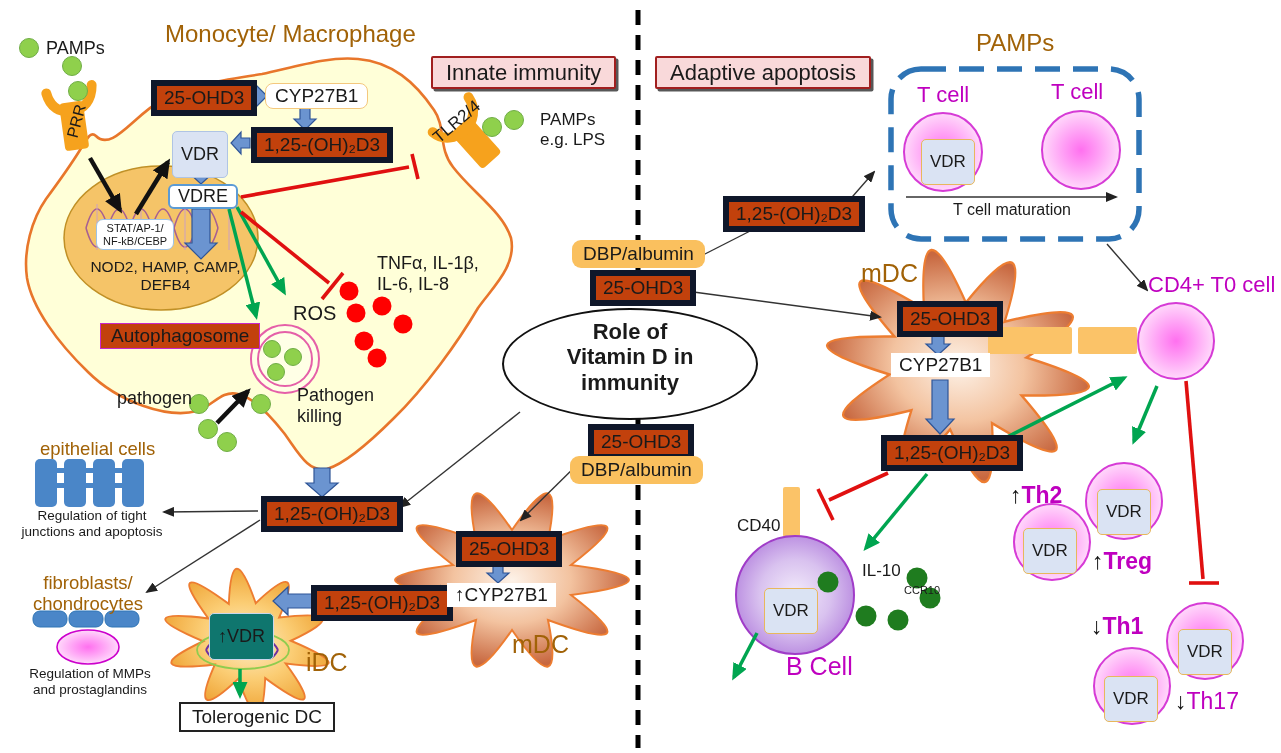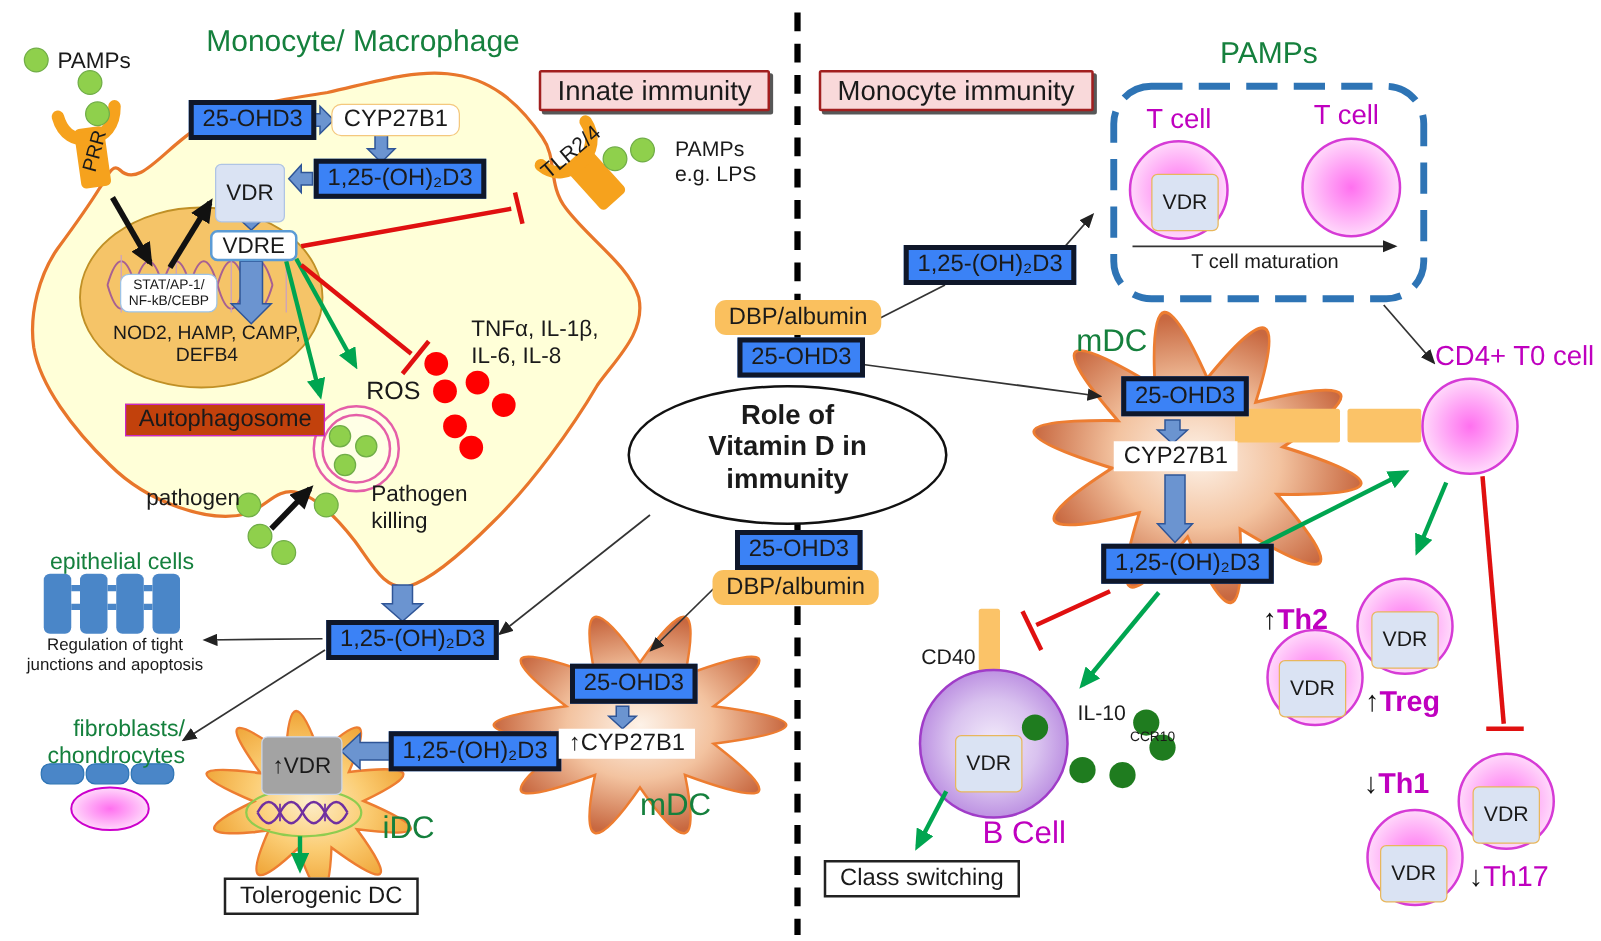--- a/index.html
+++ b/index.html
@@ -1,21 +1,21 @@
 <!DOCTYPE html>
 <html><head>
 <meta charset="utf-8">
 <style>
   html,body{margin:0;padding:0;background:#fff;font-family:"Liberation Sans",sans-serif;color:#1a1a1a;}
   #canvas{position:relative;width:1281px;height:753px;background:#ffffff;overflow:hidden;}
   .abs{position:absolute;white-space:nowrap;line-height:1.15;}
   .ctr{text-align:center;}
-  .blab{color:#15803d;text-align:right;}
+  .blab{color:#a16207;}
   .mlab{color:#BF00BF;}
-  .ybox{background:#3b82f6;border:4px solid #0f172a;padding:1px 7px;font-size:19px;}
+  .ybox{background:#c2410c;border:6px solid #0f172a;padding:1px 7px;font-size:19px;}
   .obox{background:#FAC05E;border-radius:9px;padding:3px 11px;font-size:19px;}
   .wboxo{background:#fff;border:1.5px solid #F4C87E;border-radius:8px;padding:1px 9px;font-size:19px;}
   .wboxplain{background:#fff;padding:1px 8px;font-size:19px;}
   .wboxb{background:#fff;border:2px solid #5B9BD5;border-radius:6px;padding:0 8px;font-size:18px;}
   .vdrbox{background:#DAE3F3;border:1.5px solid #E8B75C;border-radius:5px;padding:12px 8px;font-size:17px;}
   .vdrbox.bluebrd{border-color:#AFC4E4;font-size:18px;}
   .statbox{background:#fff;border:1.5px solid #9DC3E6;border-radius:7px;padding:2px 6px;font-size:11px;text-align:center;}
   .pinkbox{background:#c2410c;border:1.5px solid #C928C9;padding:1px 10px;font-size:19px;}
   .hdrbox{background:#F9D9DA;border:2px solid #A11F1F;box-shadow:2.5px 2.5px 0 rgba(45,45,45,.8);padding:2px 13px;font-size:22px;border-radius:2px;}
   .blackbox{background:#fff;border:2px solid #222;padding:2px 11px;font-size:19px;}
@@ -261,33 +261,37 @@
       <span>killing</span>
     </div>
 <div class="abs" style="left:429px;top:112px;font-size:17px;transform:rotate(-40deg)">TLR2/4</div>
 <div class="abs twoline" style="left:540px;top:110px;font-size:17px">
       <span>PAMPs</span>
       <span>e.g. LPS</span>
     </div>
 <div class="abs ybox" style="left:261px;top:496px">1,25-(OH)₂D3</div>
 
 <div class="abs hdrbox" style="left:431px;top:56px">Innate immunity</div>
-<div class="abs hdrbox" style="left:655px;top:56px">Monocyte immunity</div>
+<div class="abs hdrbox" style="left:655px;top:56px">Adaptive apoptosis</div>
 
 <div class="abs blab" style="left:40px;top:438px;font-size:18.5px">epithelial cells</div>
 <div class="abs ctr twoline" style="left:12px;top:508px;width:160px;font-size:13.5px">
       <span>Regulation of tight</span>
       <span>junctions and apoptosis</span>
     </div>
 <div class="abs ctr twoline blab" style="left:28px;top:572px;width:120px;font-size:18.5px">
       <span>fibroblasts/</span>
       <span>chondrocytes</span>
     </div>
-
-<div class="abs vdrbox" style="left:209px;top:589px;font-size:18px;background:#a3a3a3;border-color:#C9D6EC">↑VDR</div>
+<div class="abs ctr twoline" style="left:15px;top:666px;width:150px;font-size:13.5px">
+      <span>Regulation of MMPs</span>
+      <span>and prostaglandins</span>
+    </div>
+
+<div class="abs vdrbox" style="left:209px;top:613px;font-size:18px;background:#0f766e;border-color:#C9D6EC">↑VDR</div>
 <div class="abs ybox" style="left:311px;top:585px">1,25-(OH)₂D3</div>
 <div class="abs wboxplain" style="left:447px;top:583px">↑CYP27B1</div>
 <div class="abs ybox" style="left:456px;top:531px">25-OHD3</div>
 <div class="abs blab" style="left:512px;top:630px;font-size:25px">mDC</div>
 <div class="abs blab" style="left:306px;top:648px;font-size:25px">iDC</div>
 <div class="abs blackbox" style="left:179px;top:702px">Tolerogenic DC</div>
 
 <div class="abs ellipse twoline" style="left:502px;top:308px;width:256px;height:112px">
   <span>Role of</span>
   <span>Vitamin D in</span>
@@ -320,15 +324,14 @@
 <div class="abs vdrbox" style="left:1097px;top:489px">VDR</div>
 <div class="abs vdrbox" style="left:1023px;top:528px">VDR</div>
 <div class="abs vdrbox" style="left:1178px;top:629px">VDR</div>
 <div class="abs vdrbox" style="left:1104px;top:676px">VDR</div>
 
 <div class="abs" style="left:737px;top:516px;font-size:17px">CD40</div>
 <div class="abs vdrbox" style="left:764px;top:588px">VDR</div>
 <div class="abs" style="left:862px;top:561px;font-size:17px">IL-10</div>
 <div class="abs" style="left:904px;top:584px;font-size:11px">CCR10</div>
 <div class="abs mlab" style="left:786px;top:652px;font-size:25px">B Cell</div>
-<div class="abs blackbox" style="left:659px;top:688px">Class switching</div>
 
 </div>
 
 </body></html>

